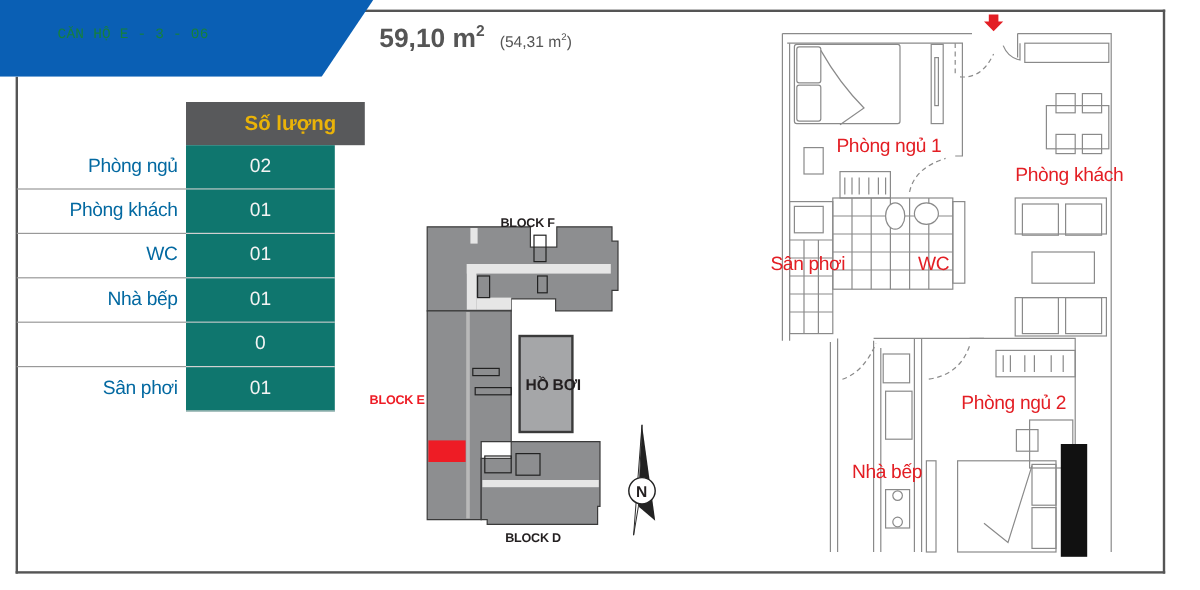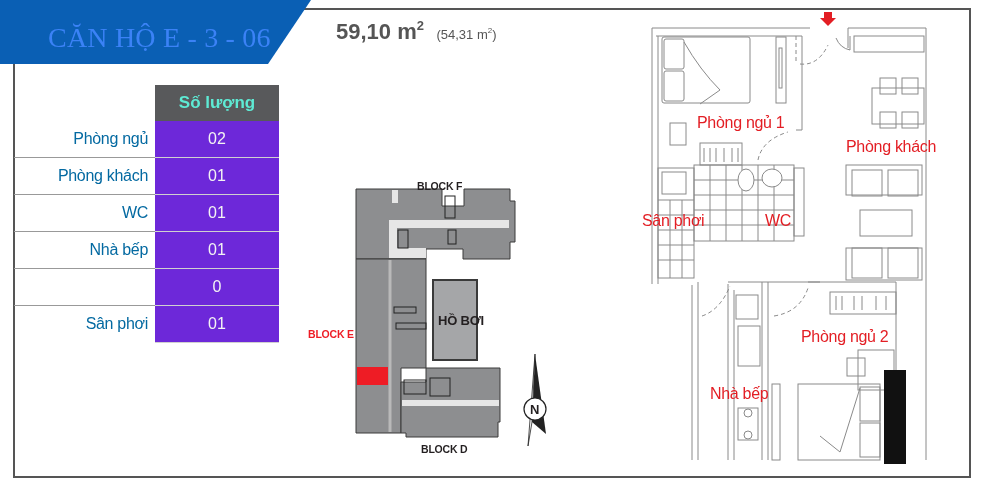--- a/index.html
+++ b/index.html
@@ -3,33 +3,33 @@
 <meta charset="utf-8">
 <style>
   html, body { margin: 0; padding: 0; background: #ffffff; }
   body { width: 1000px; height: 492px; position: relative; overflow: hidden; font-family: "Liberation Sans", sans-serif; }
   .frame-left { position: absolute; left: 13px; top: 64px; width: 2px; height: 414px; background: #555; }
   .frame-bottom { position: absolute; left: 13px; top: 476px; width: 958px; height: 2px; background: #555; }
   .frame-right { position: absolute; left: 969px; top: 8px; width: 2px; height: 470px; background: #555; }
   .frame-top { position: absolute; left: 300px; top: 8px; width: 671px; height: 2px; background: #555; }
   .banner { position: absolute; left: 0; top: 0; width: 312px; height: 64px; }
   .banner svg { position: absolute; left: 0; top: 0; }
-  .banner-title { position: absolute; left: 48px; top: 22px; color: #3b82f6; font-size: 28px; letter-spacing: 0.2px; font-family: Liberation Serif, serif; }
-  .area { position: absolute; left: 316px; top: 18px; color: #555; font-family: "Liberation Sans", sans-serif; margin-left: 20px; }
+  .banner-title { position: absolute; left: 48px; top: 22px; color: #15803d; font-size: 12px; letter-spacing: 0.2px; font-family: Liberation Mono, monospace; }
+  .area { position: absolute; left: 316px; top: 18px; color: #555; font-family: "Liberation Sans", sans-serif; }
   .area-main { font-size: 22px; font-weight: bold; }
   .area-main sup { font-size: 13px; vertical-align: 9px; }
   .area-sub { font-size: 13px; margin-left: 8px; font-family: "Liberation Sans Narrow", "Liberation Sans", sans-serif; }
   .area-sub sup { font-size: 8px; vertical-align: 6px; }
 
   .qty-table { position: absolute; left: 14px; top: 85px; width: 252px; }
-  .qty-head { position: absolute; left: 141px; top: 0; width: 124px; height: 36px; background: #58595b; color: #5eead4; font-size: 17px; font-weight: bold; text-align: center; line-height: 36px; font-family: "Liberation Sans", sans-serif; }
+  .qty-head { position: absolute; left: 141px; top: 0; width: 124px; height: 36px; background: #58595b; color: #eab308; font-size: 17px; font-weight: bold; text-align: center; line-height: 36px; font-family: "Liberation Sans", sans-serif; padding-left: 25px; }
   .qty-row { position: absolute; left: 0; width: 265px; height: 37px; }
   .qty-row .lbl { position: absolute; left: 0; width: 134px; top: 0; height: 36px; line-height: 36px; text-align: right; color: #0369a1; font-size: 16px; font-family: "Liberation Sans", sans-serif; letter-spacing: -0.3px; }
   .qty-row .line { position: absolute; left: 0; width: 141px; bottom: 0; height: 1px; background: #999; }
-  .qty-row .val { position: absolute; left: 141px; width: 124px; top: 0; height: 36px; line-height: 36px; text-align: center; background: #6d28d9; color: #f3f3f3; font-size: 16px; border-bottom: 1px solid #d0d0d0; }
+  .qty-row .val { position: absolute; left: 141px; width: 124px; top: 0; height: 36px; line-height: 36px; text-align: center; background: #0f766e; color: #f3f3f3; font-size: 16px; border-bottom: 1px solid #d0d0d0; }
 
   .siteplan { position: absolute; left: 300px; top: 150px; width: 260px; height: 320px; }
   .floorplan { position: absolute; left: 640px; top: 0px; width: 330px; height: 478px; }
   .sp-label { position: absolute; font-weight: bold; font-size: 10.5px; font-family: "Liberation Sans", sans-serif; color: #231f20; letter-spacing: -0.2px; }
   .fp-label { position: absolute; color: #e31e24; font-size: 16px; font-family: "Liberation Sans", sans-serif; letter-spacing: -0.3px; }
 </style>
 </head>
 <body>
 
 <div class="frame-left"></div>

